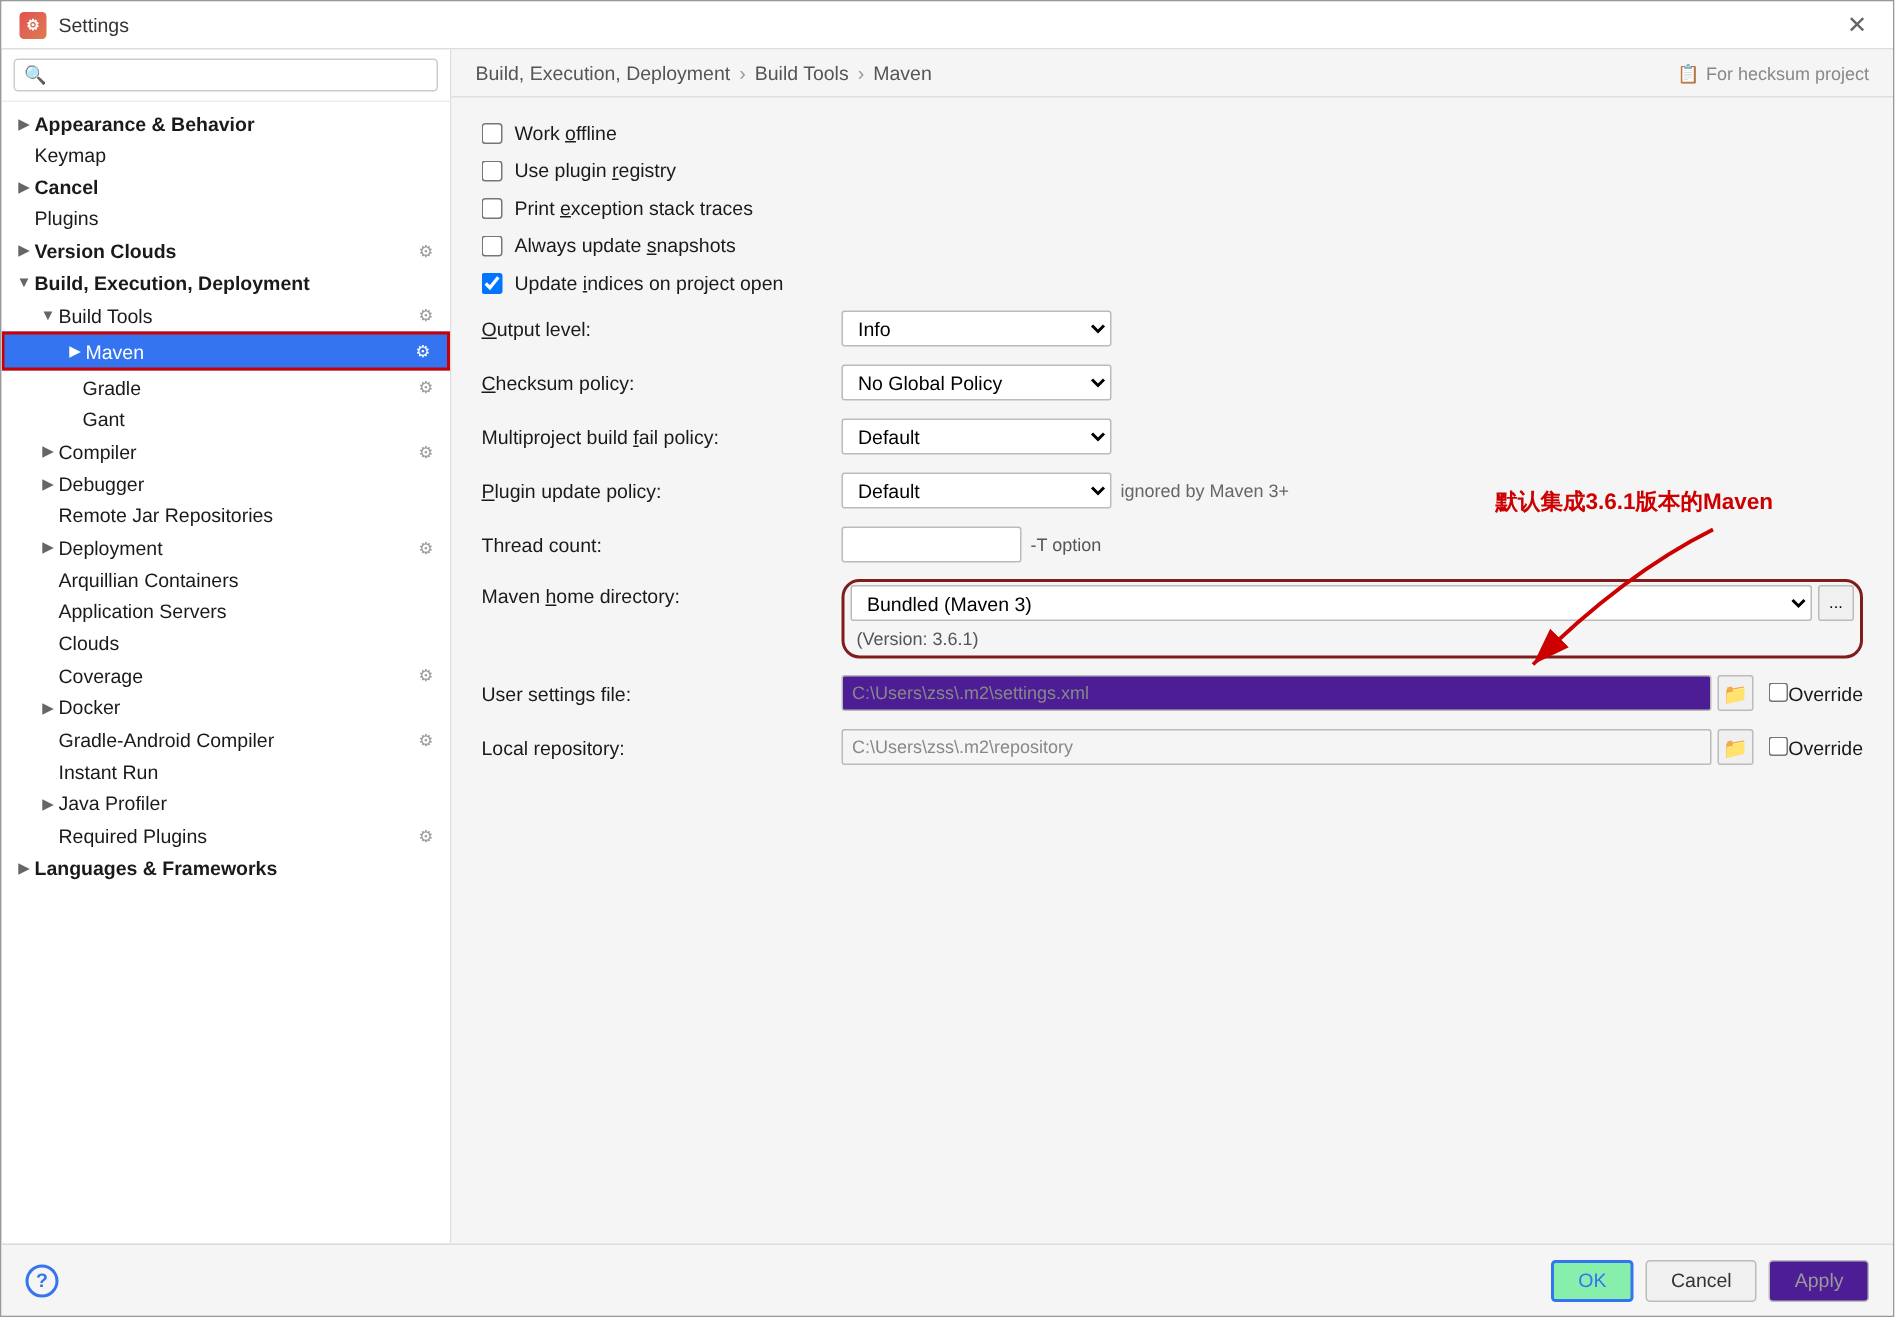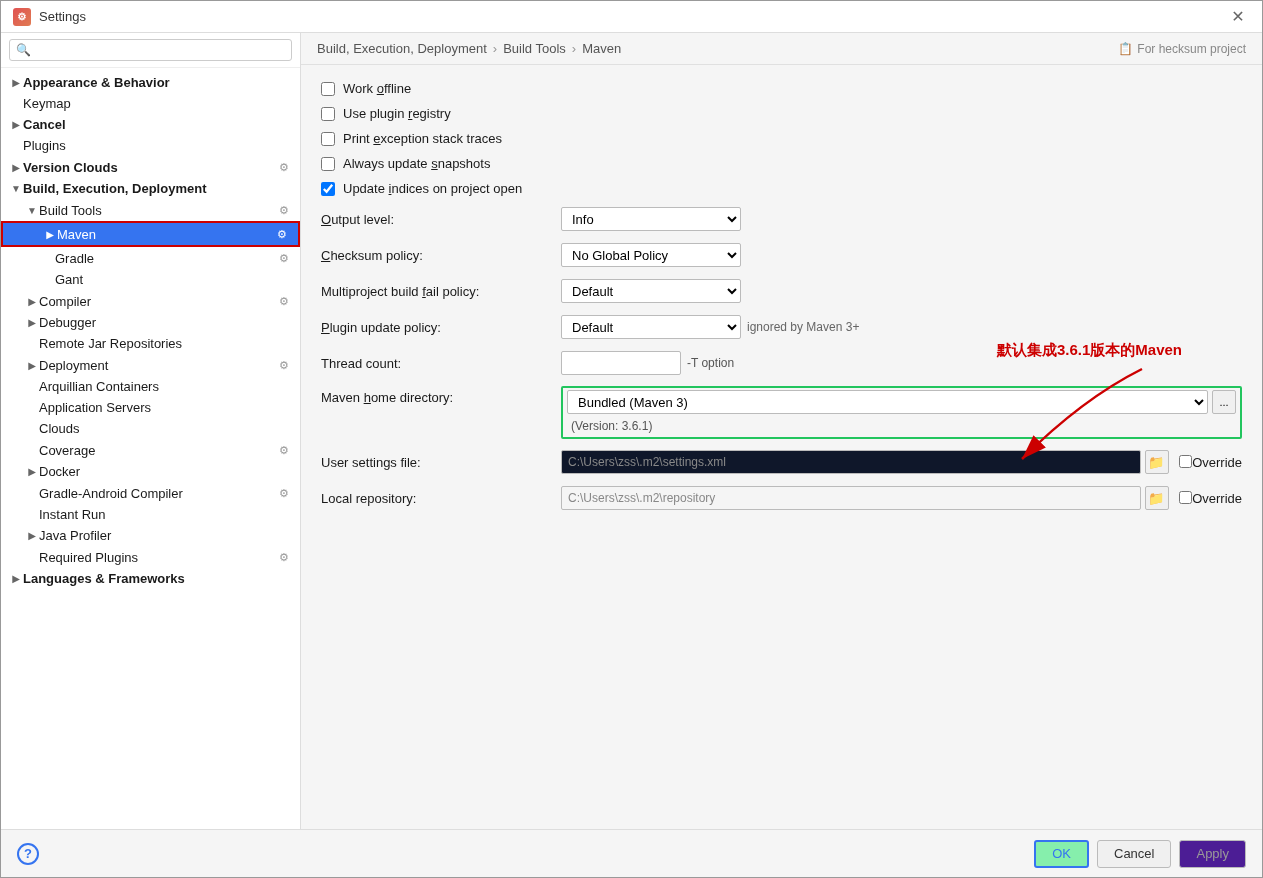--- a/index.html
+++ b/index.html
@@ -336,38 +336,38 @@
           <span class="field-label">Thread count:</span>
           <div class="field-control">
             <input type="text" class="text-field" value="" style="">
             <span style="color:#555;font-size:12px;">-T option</span>
           </div>
         </div>
 
         <div class="maven-home-row" style="margin-bottom:10px;">
           <span class="maven-home-label">Maven <u>h</u>ome directory:</span>
           <div class="maven-home-field">
-            <div style="border:2px solid #22c55e; border-radius:2px; display:inline-block; width:100%;">
+            <div style="border:2px solid #7f1d1d; border-radius:12px; display:inline-block; width:100%;">
               <div class="maven-home-input-row" style="padding:2px 4px;">
                 <select style="flex:1;padding:2px 6px;border:1px solid #bbb;background:#fff;font-size:13px;height:24px;border-radius:2px;width:calc(100% - 36px);">
                   <option>Bundled (Maven 3)</option>
                 </select>
                 <button class="maven-home-btn">...</button>
               </div>
               <div style="padding:2px 8px 4px 8px;">
                 <span style="font-size:12px;color:#555;">(Version: 3.6.1)</span>
               </div>
             </div>
           </div>
         </div>
 
         <div class="field-row">
           <span class="field-label">User settings file:</span>
           <div class="file-row">
-            <input type="text" value="C:\Users\zss\.m2\settings.xml" style="flex: 1 1 0%; padding: 2px 6px; border: 1px solid rgb(187, 187, 187); background: #0f172a; font-size: 12px; height: 24px; color: rgb(136, 136, 136); border-radius: 2px;">
+            <input type="text" value="C:\Users\zss\.m2\settings.xml" style="flex: 1 1 0%; padding: 2px 6px; border: 1px solid rgb(187, 187, 187); background: #4c1d95; font-size: 12px; height: 24px; color: rgb(136, 136, 136); border-radius: 2px;">
             <button class="file-browse-btn">
               <span>📁</span>
             </button>
             <div class="override-check">
               <input type="checkbox" id="override1" style="">
               <label for="override1">Override</label>
             </div>
           </div>
         </div>
 
@@ -380,21 +380,21 @@
             </button>
             <div class="override-check">
               <input type="checkbox" id="override2" style="">
               <label for="override2">Override</label>
             </div>
           </div>
         </div>
 
       </div>
 
-      <div style="position:absolute; top:340px; right:80px; pointer-events:none;">
+      <div style="position:absolute; top:324px; right:80px; pointer-events:none;">
         <div style="color:#c00;font-size:15px;font-weight:bold;white-space:nowrap;">默认集成3.6.1版本的Maven</div>
 
         <svg width="180" height="120" style="position:absolute;top:18px;right:20px;">
           <defs>
             <marker id="arrowhead" markerWidth="10" markerHeight="7" refX="10" refY="3.5" orient="auto">
               <polygon points="0 0, 10 3.5, 0 7" fill="#c00"></polygon>
             </marker>
           </defs>
           <path d="M 160 10 Q 100 40 40 100" stroke="#c00" stroke-width="2.5" fill="none" marker-end="url(#arrowhead)"></path>
         </svg>

